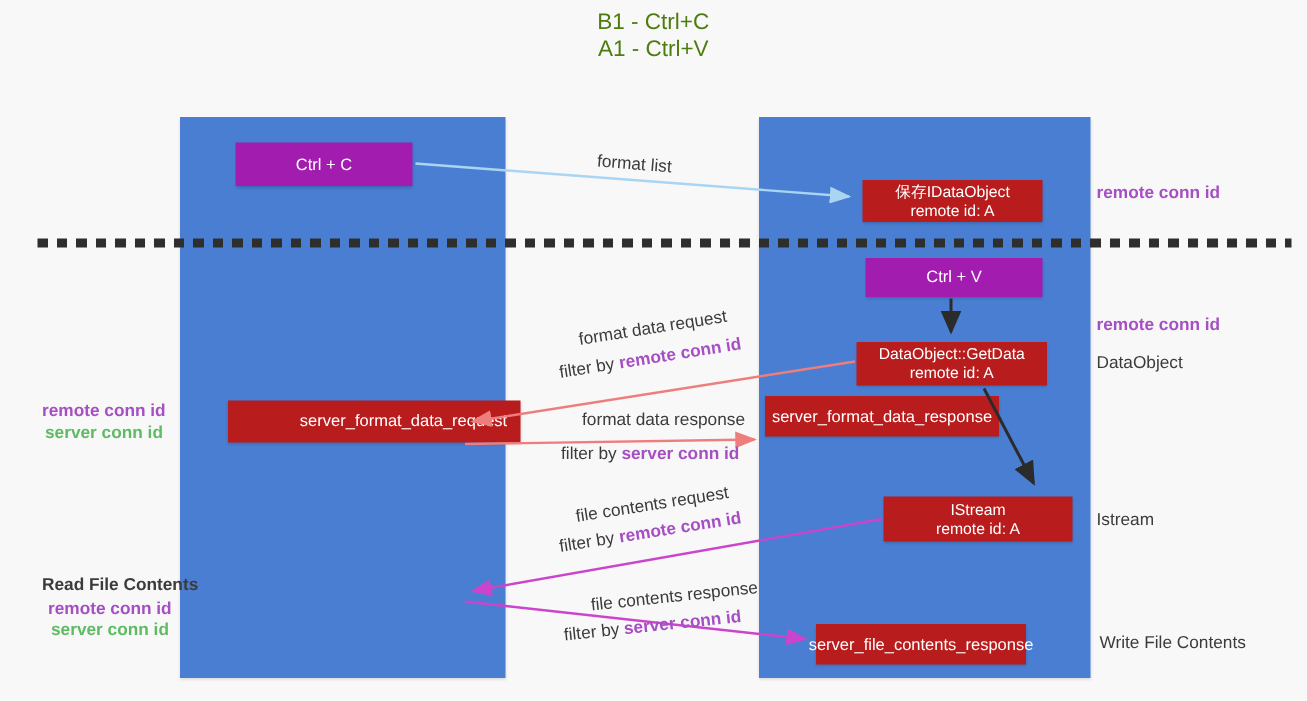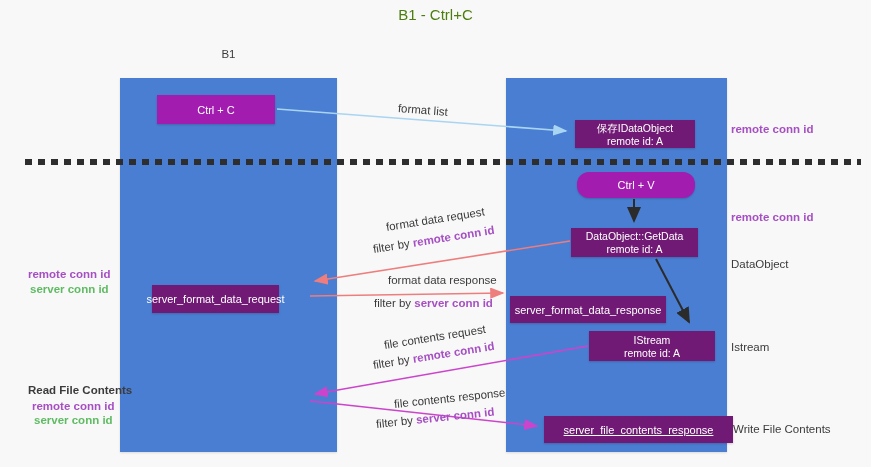--- a/index.html
+++ b/index.html
@@ -4,21 +4,21 @@
 <style>
   html,body{margin:0;padding:0;background:#f8f8f8;}
   #stage{position:relative;width:871px;height:467px;background:#f8f8f8;
          font-family:"Liberation Sans",sans-serif;overflow:hidden;}
   .abs{position:absolute;}
   .title{left:0;right:0;top:6px;text-align:center;font-size:15px;line-height:18px;color:#4d7c0f;}
   .lane{background:#4a7ed2;box-shadow:0 1px 2px rgba(0,0,0,.12);}
   .lane-header{text-align:center;font-size:11.5px;line-height:13px;color:#3c3c3c;}
   .node{display:flex;flex-direction:column;align-items:center;justify-content:center;
         color:#fff;text-align:center;box-shadow:0 1px 2px rgba(0,0,0,.18);z-index:4;}
-  .node.orange{background:#701a75;}
+  .node.orange{background:#b91c1c;}
   .node.green{background:#a21caf;}
   .node .l1{font-size:10.5px;line-height:13px;}
   .node .l2{font-size:10.5px;line-height:12px;text-align:center;}
   .node .single{font-size:11px;}
   .edge-lbl{font-size:11.5px;color:#3b3b3b;white-space:nowrap;z-index:6;transform-origin:left center;}
   .side-lbl{font-size:11.5px;color:#3b3b3b;white-space:nowrap;z-index:6;}
   .purple{color:#a64fc3;font-weight:bold;}
   .greentx{color:#5fbb63;font-weight:bold;}
   .rot-up{transform:rotate(-9deg);}
   .rot-up2{transform:rotate(-6deg);}
@@ -27,64 +27,64 @@
     background:repeating-linear-gradient(90deg,#2e2e2e 0 7px,transparent 7px 13px);}
   svg.arrows{left:0;top:0;z-index:5;pointer-events:none;}
 </style>
 </head>
 <body>
 
 <div id="stage">
 
   <div class="abs title">
     <div>B1 - Ctrl+C</div>
+    <div>A1 - Ctrl+V</div>
   </div>
 
   <div class="abs lane-header" style="left:120px;top:48px;width:217px;">
-    <div>B1</div>
   </div>
 
   <div class="abs lane" style="left:120px;top:78px;width:217px;height:374px;"></div>
   <div class="abs lane" style="left:506px;top:78px;width:221px;height:374px;"></div>
 
   <div class="abs dashline"></div>
 
   <div class="abs node green" style="left:157px;top:95px;width:118px;height:29px;">
     <div class="single">Ctrl + C</div>
   </div>
 
   <div class="abs node orange" style="left:575px;top:120px;width:120px;height:28px;">
     <div class="l1">保存IDataObject</div>
     <div class="l2">remote id: A</div>
   </div>
 
-  <div class="abs node green" style="left:577px;top:172px;width:118px;height:26px;border-radius:12px;">
+  <div class="abs node green" style="left:577px;top:172px;width:118px;height:26px;">
     <div class="single">Ctrl + V</div>
   </div>
 
   <div class="abs node orange" style="left:571px;top:228px;width:127px;height:29px;">
     <div class="l1">DataObject::GetData</div>
     <div class="l2">remote id: A</div>
   </div>
 
-  <div class="abs node orange" style="left:152px;top:285px;width:127px;height:28px;">
+  <div class="abs node orange" style="left:152px;top:267px;width:156px;height:28px;padding-left:39px;">
     <div class="single">server_format_data_request</div>
   </div>
 
-  <div class="abs node orange" style="left:510px;top:296px;width:156px;height:27px;">
+  <div class="abs node orange" style="left:510px;top:264px;width:156px;height:27px;">
     <div class="single">server_format_data_response</div>
   </div>
 
   <div class="abs node orange" style="left:589px;top:331px;width:126px;height:30px;">
     <div class="l1">IStream</div>
     <div class="l2">remote id: A</div>
   </div>
 
 
-  <div class="abs node orange" style="left:544px;top:416px;width:189px;height:27px;text-decoration:underline;">
+  <div class="abs node orange" style="left:544px;top:416px;width:140px;height:27px;">
     <div class="single">server_file_contents_response</div>
   </div>
 
   <svg class="abs arrows" width="871" height="467" viewBox="0 0 871 467">
     <defs>
       <marker id="m-blue" markerWidth="9" markerHeight="7" refX="8" refY="3.5" orient="auto">
         <path d="M0,0 L9,3.5 L0,7 z" fill="#a9d5f2"></path>
       </marker>
       <marker id="m-black" markerWidth="8" markerHeight="7" refX="7" refY="3.5" orient="auto">
         <path d="M0,0 L8,3.5 L0,7 z" fill="#2b2b2b"></path>
@@ -126,21 +126,21 @@
   </div>
 
   <div class="abs edge-lbl rot-up2" style="left:394px;top:398px;">file contents response</div>
   <div class="abs edge-lbl rot-up2" style="left:376px;top:418px;">
     <span>filter by</span>
     <span class="purple">server conn id</span>
   </div>
 
   <div class="abs side-lbl purple" style="left:731px;top:123px;">remote conn id</div>
   <div class="abs side-lbl purple" style="left:731px;top:211px;">remote conn id</div>
-  <div class="abs side-lbl" style="left:731px;top:236px;margin-top:22px;">DataObject</div>
+  <div class="abs side-lbl" style="left:731px;top:236px;">DataObject</div>
   <div class="abs side-lbl" style="left:731px;top:341px;">Istream</div>
   <div class="abs side-lbl" style="left:733px;top:423px;">Write File Contents</div>
 
   <div class="abs side-lbl purple" style="left:28px;top:268px;">remote conn id</div>
   <div class="abs side-lbl greentx" style="left:30px;top:283px;">server conn id</div>
   <div class="abs side-lbl" style="left:28px;top:384px;font-weight:bold;">Read File Contents</div>
   <div class="abs side-lbl purple" style="left:32px;top:400px;">remote conn id</div>
   <div class="abs side-lbl greentx" style="left:34px;top:414px;">server conn id</div>
 
 </div>

